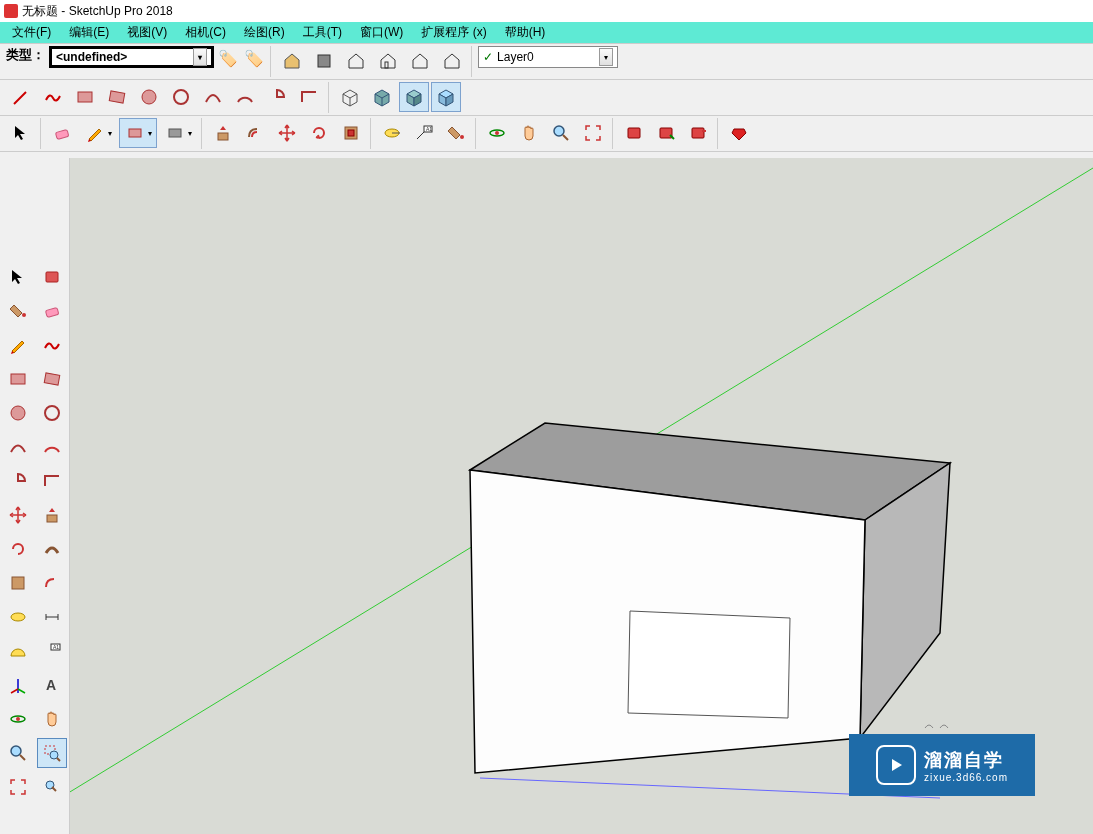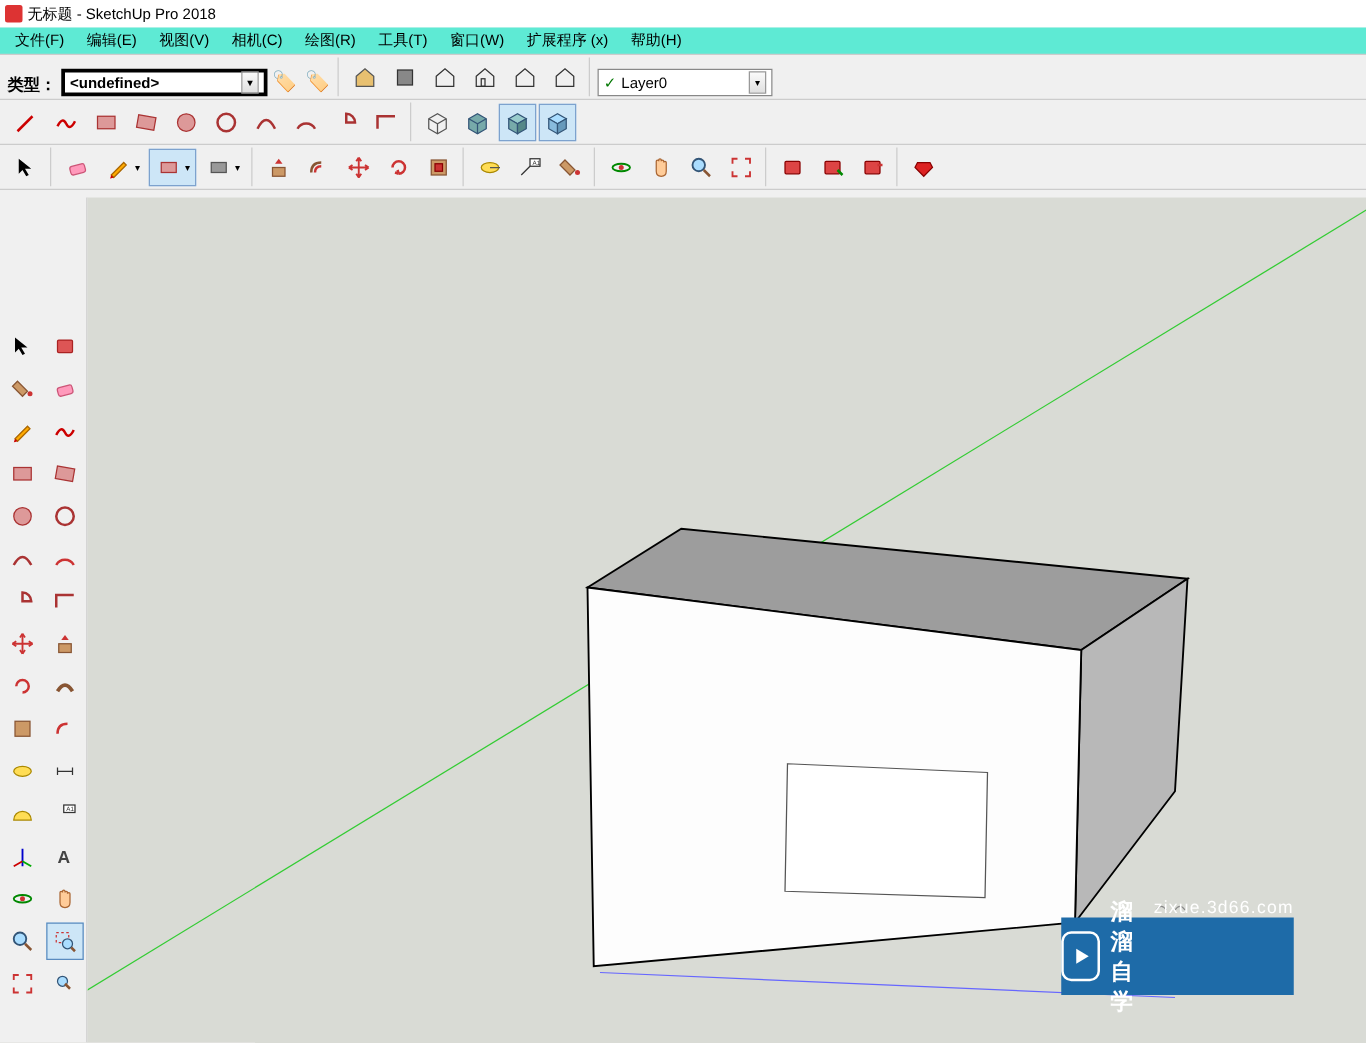--- a/index.html
+++ b/index.html
@@ -41,21 +41,21 @@
 }
 .toolbar-row {
   height: 36px;
   background: #f0f0f0;
   display: flex;
   align-items: center;
   padding: 2px;
   border-bottom: 1px solid #ccc;
   gap: 2px;
 }
-.tb-section { display: flex; align-items: flex-end; gap: 2px; padding: 0 4px; border-right: 1px solid #ccc; height: 100%; }
+.tb-section { display: flex; align-items: flex-start; gap: 2px; padding: 0 4px; border-right: 1px solid #ccc; height: 100%; }
 .tb-section:last-child { border-right: none; }
 .type-label { font-size: 13px; font-weight: bold; padding-right: 2px; }
 .type-dropdown {
   width: 165px; height: 22px;
   background: #fff; border: 3px solid #000000;
   display: flex; align-items: center; justify-content: space-between;
   padding: 0 4px;
   font-weight: bold;
 }
 .layer-dropdown {
@@ -123,23 +123,23 @@
   display: flex; align-items: center; justify-content: center;
   color: #fff;
 }
 .wm-icon {
   width: 40px; height: 40px;
   border: 2px solid #fff;
   border-radius: 8px;
   display: flex; align-items: center; justify-content: center;
   margin-right: 8px;
 }
-.wm-text { display: flex; flex-direction: row; align-items: flex-start; justify-content: space-between; }
+.wm-text { display: flex; flex-direction: column; align-items: flex-start; justify-content: space-between; }
 .wm-big { font-size: 18px; font-weight: bold; letter-spacing: 2px; }
-.wm-small { font-size: 14px; letter-spacing: 1px; }
+.wm-small { font-size: 10px; letter-spacing: 1px; }
 svg { display: block; }
 .check { color: #070; font-size: 12px; }
 </style>
 </head>
 <body>
 
 <div class="titlebar">
   <span class="app-icon"></span>
   <span class="title-text">无标题 - SketchUp Pro 2018</span>
 </div>

